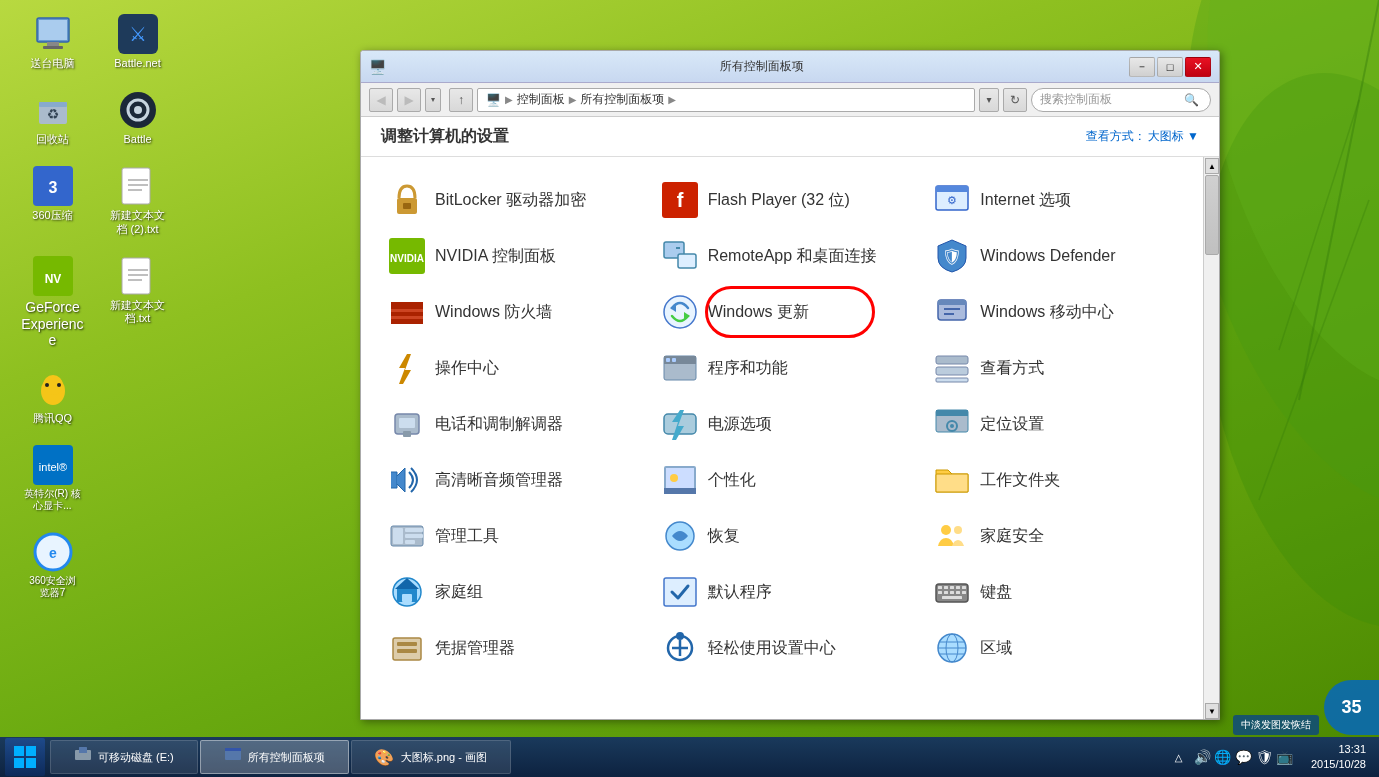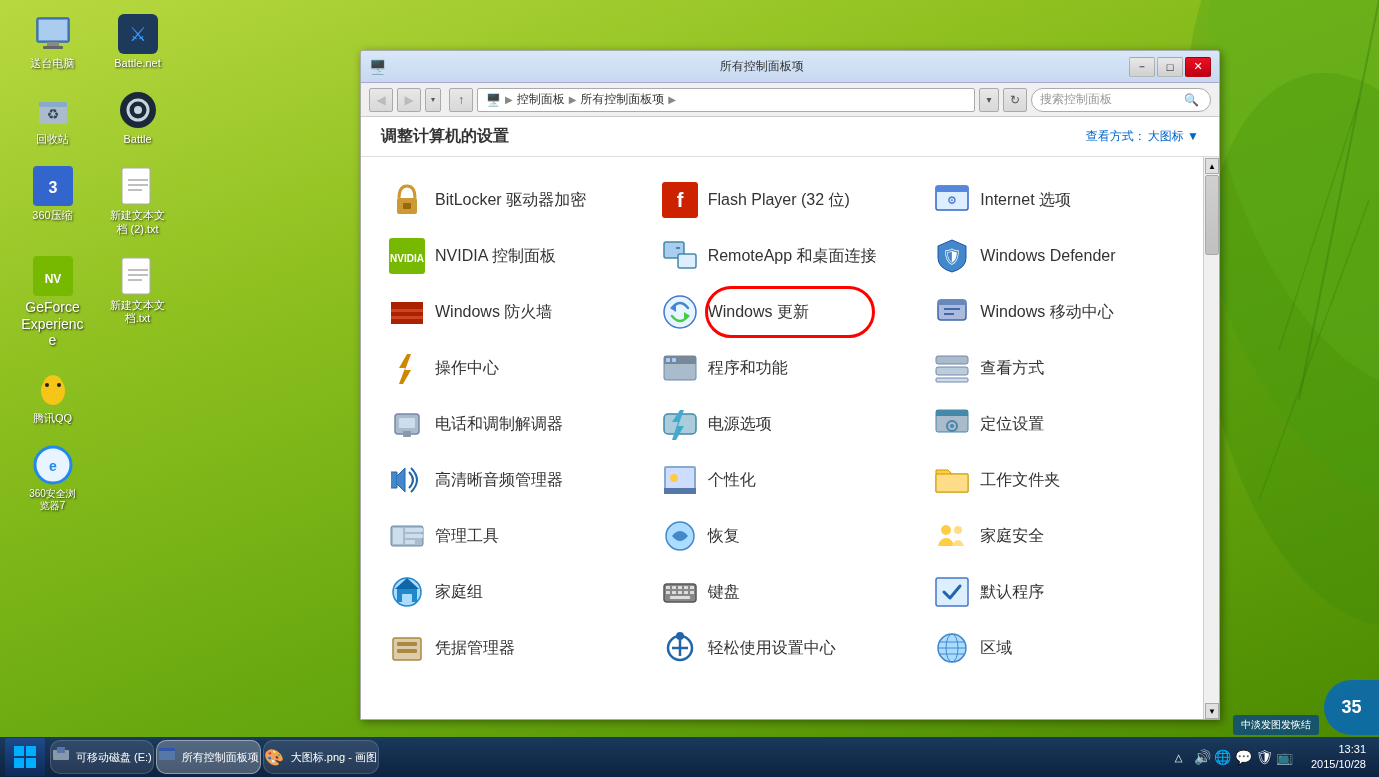--- a/index.html
+++ b/index.html
@@ -85,27 +85,27 @@
     .taskbar-items {
       display: flex;
       flex: 1;
       height: 100%;
       align-items: center;
       gap: 2px;
       margin-left: 5px;
     }
     .taskbar-item {
       height: 34px;
-      padding: 0 1px;
+      padding: 0 23px;
       display: flex;
       align-items: center;
       gap: 6px;
       background: rgba(255,255,255,0.1);
       border: 1px solid rgba(255,255,255,0.15);
-      border-radius: 10px;
+      border-radius: 2px;
       cursor: pointer;
       color: white;
       font-size: 11px;
       white-space: nowrap;
     }
     .taskbar-item.active {
       background: rgba(255,255,255,0.25);
       border-color: rgba(255,255,255,0.4);
     }
     .taskbar-item-icon {
@@ -539,20 +539,31 @@
             <ellipse cx="20" cy="22" rx="12" ry="14" fill="#f5c518"></ellipse>
             <ellipse cx="20" cy="16" rx="10" ry="10" fill="#f5c518"></ellipse>
             <circle cx="14" cy="16" r="2" fill="#222"></circle>
             <circle cx="26" cy="16" r="2" fill="#222"></circle>
           </svg>
         </div>
         <span class="icon-label">腾讯QQ</span>
       </div>
     </div>
 
+    <div style="display:flex; gap:10px; margin-top:8px;">
+      <div class="desktop-icon">
+        <div class="icon-img">
+          <svg width="40" height="40" viewBox="0 0 40 40">
+            <rect width="40" height="40" rx="4" fill="#0071c5"></rect>
+            <text x="20" y="26" text-anchor="middle" font-size="11" fill="white">intel®</text>
+          </svg>
+        </div>
+        <span class="icon-label" style="font-size:10px;">英特尔(R) 核<br>心显卡...</span>
+      </div>
+    </div>
 
     <div style="display:flex; gap:10px; margin-top:8px;">
       <div class="desktop-icon">
         <div class="icon-img">
           <svg width="40" height="40" viewBox="0 0 40 40">
             <circle cx="20" cy="20" r="18" fill="#e8f4ff"></circle>
             <circle cx="20" cy="20" r="18" fill="none" stroke="#2288ee" stroke-width="3"></circle>
             <text x="20" y="26" text-anchor="middle" font-size="14" fill="#2288ee" font-weight="bold">e</text>
           </svg>
         </div>
@@ -848,50 +859,50 @@
               <rect x="13" y="20" width="10" height="8" rx="1" fill="#aaddff"></rect>
               <polygon points="6,15 18,4 30,15" fill="#1166aa"></polygon>
             </svg>
           </div>
           <span class="cp-item-label">家庭组</span>
         </div>
 
         <div class="cp-item">
           <div class="cp-item-icon">
             <svg width="36" height="36" viewBox="0 0 36 36">
+              <rect x="2" y="4" width="32" height="28" rx="2" fill="#ddeeff" stroke="#4477cc" stroke-width="1.5"></rect>
+              <polyline points="10,18 16,24 26,12" fill="none" stroke="#2266aa" stroke-width="3" stroke-linecap="round" stroke-linejoin="round"></polyline>
+            </svg>
+          </div>
+          <span class="cp-item-label">默认程序</span>
+        </div>
+
+        <div class="cp-item">
+          <div class="cp-item-icon">
+            <svg width="36" height="36" viewBox="0 0 36 36">
               <rect x="2" y="10" width="32" height="18" rx="3" fill="#888" stroke="#555" stroke-width="1.5"></rect>
               <rect x="4" y="12" width="4" height="3" rx="0.5" fill="#ddd"></rect>
               <rect x="10" y="12" width="4" height="3" rx="0.5" fill="#ddd"></rect>
               <rect x="16" y="12" width="4" height="3" rx="0.5" fill="#ddd"></rect>
               <rect x="22" y="12" width="4" height="3" rx="0.5" fill="#ddd"></rect>
               <rect x="28" y="12" width="4" height="3" rx="0.5" fill="#ddd"></rect>
               <rect x="4" y="17" width="4" height="3" rx="0.5" fill="#ddd"></rect>
               <rect x="10" y="17" width="4" height="3" rx="0.5" fill="#ddd"></rect>
               <rect x="16" y="17" width="4" height="3" rx="0.5" fill="#ddd"></rect>
               <rect x="22" y="17" width="4" height="3" rx="0.5" fill="#ddd"></rect>
               <rect x="28" y="17" width="4" height="3" rx="0.5" fill="#ddd"></rect>
               <rect x="8" y="22" width="20" height="3" rx="0.5" fill="#ddd"></rect>
             </svg>
           </div>
           <span class="cp-item-label">键盘</span>
         </div>
 
         <div class="cp-item">
           <div class="cp-item-icon">
             <svg width="36" height="36" viewBox="0 0 36 36">
-              <rect x="2" y="4" width="32" height="28" rx="2" fill="#ddeeff" stroke="#4477cc" stroke-width="1.5"></rect>
-              <polyline points="10,18 16,24 26,12" fill="none" stroke="#2266aa" stroke-width="3" stroke-linecap="round" stroke-linejoin="round"></polyline>
-            </svg>
-          </div>
-          <span class="cp-item-label">默认程序</span>
-        </div>
-
-        <div class="cp-item">
-          <div class="cp-item-icon">
-            <svg width="36" height="36" viewBox="0 0 36 36">
               <rect x="4" y="8" width="28" height="22" rx="2" fill="#ddccaa" stroke="#aa8844" stroke-width="1.5"></rect>
               <rect x="8" y="12" width="20" height="4" rx="1" fill="#aa8844"></rect>
               <rect x="8" y="19" width="20" height="4" rx="1" fill="#aa8844"></rect>
             </svg>
           </div>
           <span class="cp-item-label">凭据管理器</span>
         </div>
 
         <div class="cp-item">
           <div class="cp-item-icon">

